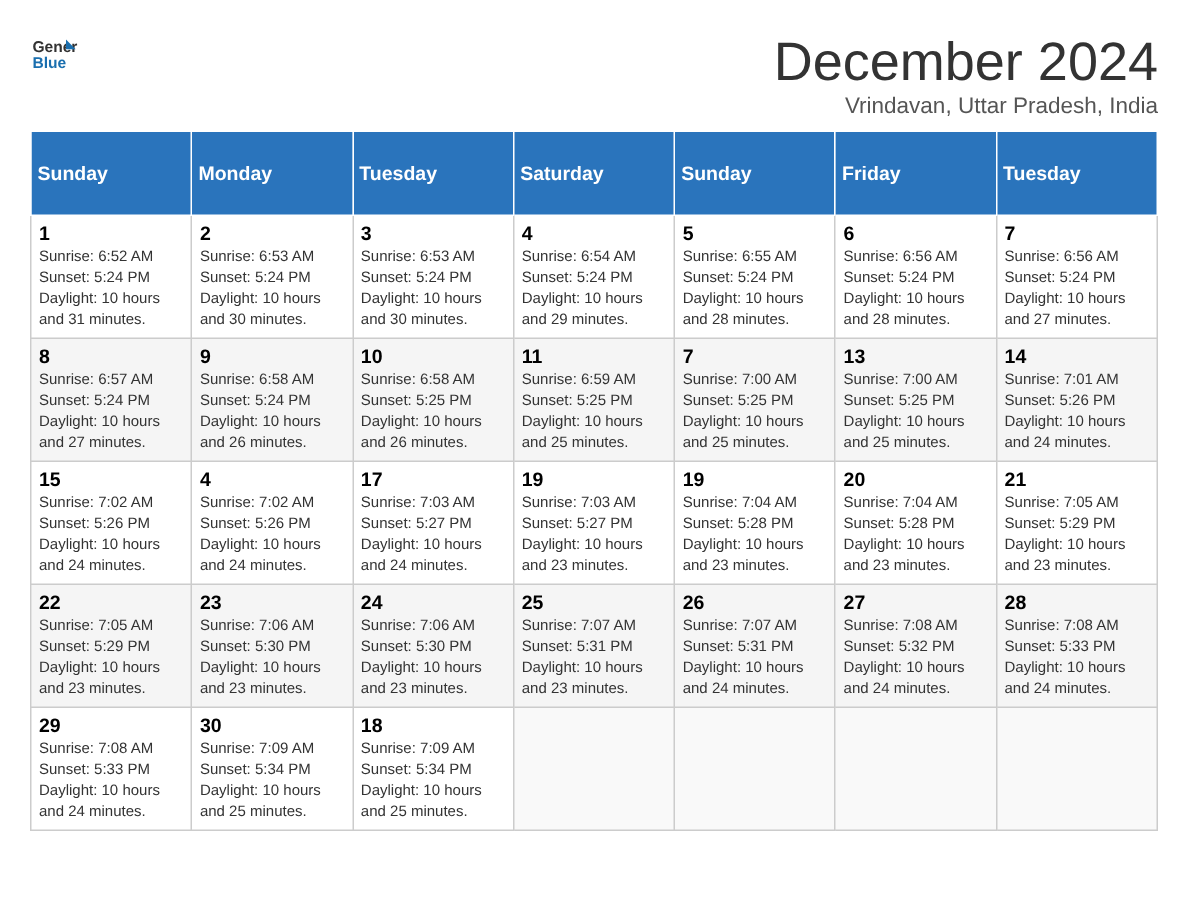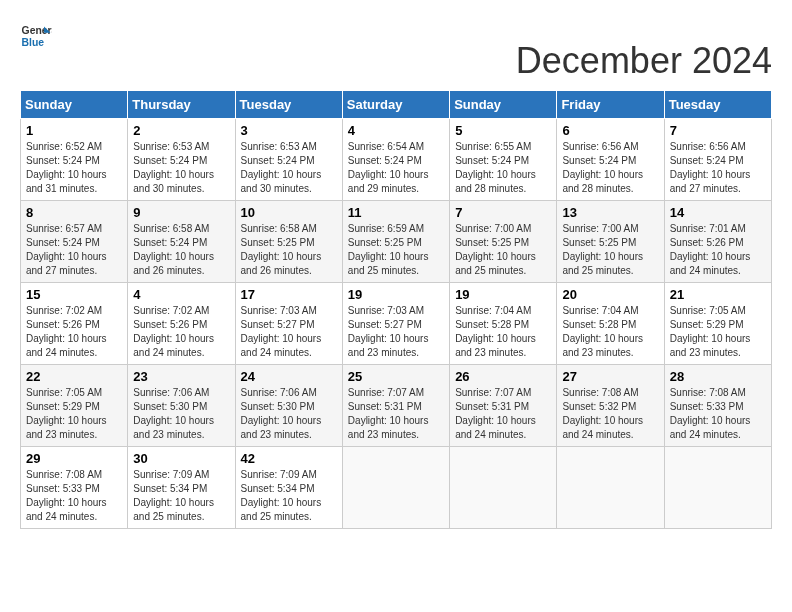--- a/index.html
+++ b/index.html
@@ -20,40 +20,39 @@
       display: flex;
       align-items: center;
       gap: 4px;
     }
     .logo-icon {
       width: 32px;
       height: 32px;
     }
     .title-area {
       text-align: right;
-      margin-top: 20px;
     }
     .month-title {
       font-size: 36px;
       font-weight: normal;
       color: #333;
     }
     .location-title {
       font-size: 15px;
       color: #555;
     }
     table {
       width: 100%;
       border-collapse: collapse;
       font-size: 11px;
     }
     thead tr th {
       background-color: #2a74bc;
       color: #fff;
-      padding: 6px 4px;
+      padding: 20px 4px;
       text-align: left;
       font-size: 13px;
       font-weight: bold;
       border: 1px solid #fff;
     }
     tbody tr td {
       border: 1px solid #ccc;
       vertical-align: top;
       padding: 4px 5px;
       width: calc(100% / 7);
@@ -84,28 +83,29 @@
 <div class="header-area">
   <div class="logo">
     <svg class="logo-icon" viewBox="0 0 40 40">
       <text x="2" y="18" font-size="13" font-weight="bold" fill="#333" font-family="Arial">General</text>
       <text x="2" y="32" font-size="13" font-weight="bold" fill="#1a6faf" font-family="Arial">Blue</text>
       <polygon points="30,8 38,16 30,16" fill="#1a6faf"></polygon>
     </svg>
   </div>
   <div class="title-area">
     <div class="month-title">December 2024</div>
+    <div class="location-title">Vrindavan, Uttar Pradesh, India</div>
   </div>
 </div>
 
 <table>
   <thead>
     <tr>
       <th>Sunday</th>
-      <th>Thursday</th>
+      <th>Monday</th>
       <th>Tuesday</th>
       <th>Saturday</th>
       <th>Sunday</th>
       <th>Friday</th>
       <th>Tuesday</th>
     </tr>
   </thead>
   <tbody id="calendar-body">
   <tr>
         <td>
@@ -230,21 +230,21 @@
       <tr>
         <td>
         <span class="day-number">29</span>
         <span class="day-info">Sunrise: 7:08 AM<br>Sunset: 5:33 PM<br>Daylight: 10 hours and 24 minutes.</span>
       </td>
         <td>
         <span class="day-number">30</span>
         <span class="day-info">Sunrise: 7:09 AM<br>Sunset: 5:34 PM<br>Daylight: 10 hours and 25 minutes.</span>
       </td>
         <td>
-        <span class="day-number">42</span>
+        <span class="day-number">18</span>
         <span class="day-info">Sunrise: 7:09 AM<br>Sunset: 5:34 PM<br>Daylight: 10 hours and 25 minutes.</span>
       </td>
         <td class="empty-cell"></td>
         <td class="empty-cell"></td>
         <td class="empty-cell"></td>
         <td class="empty-cell"></td>
       </tr>
     </tbody>
 </table>
 

